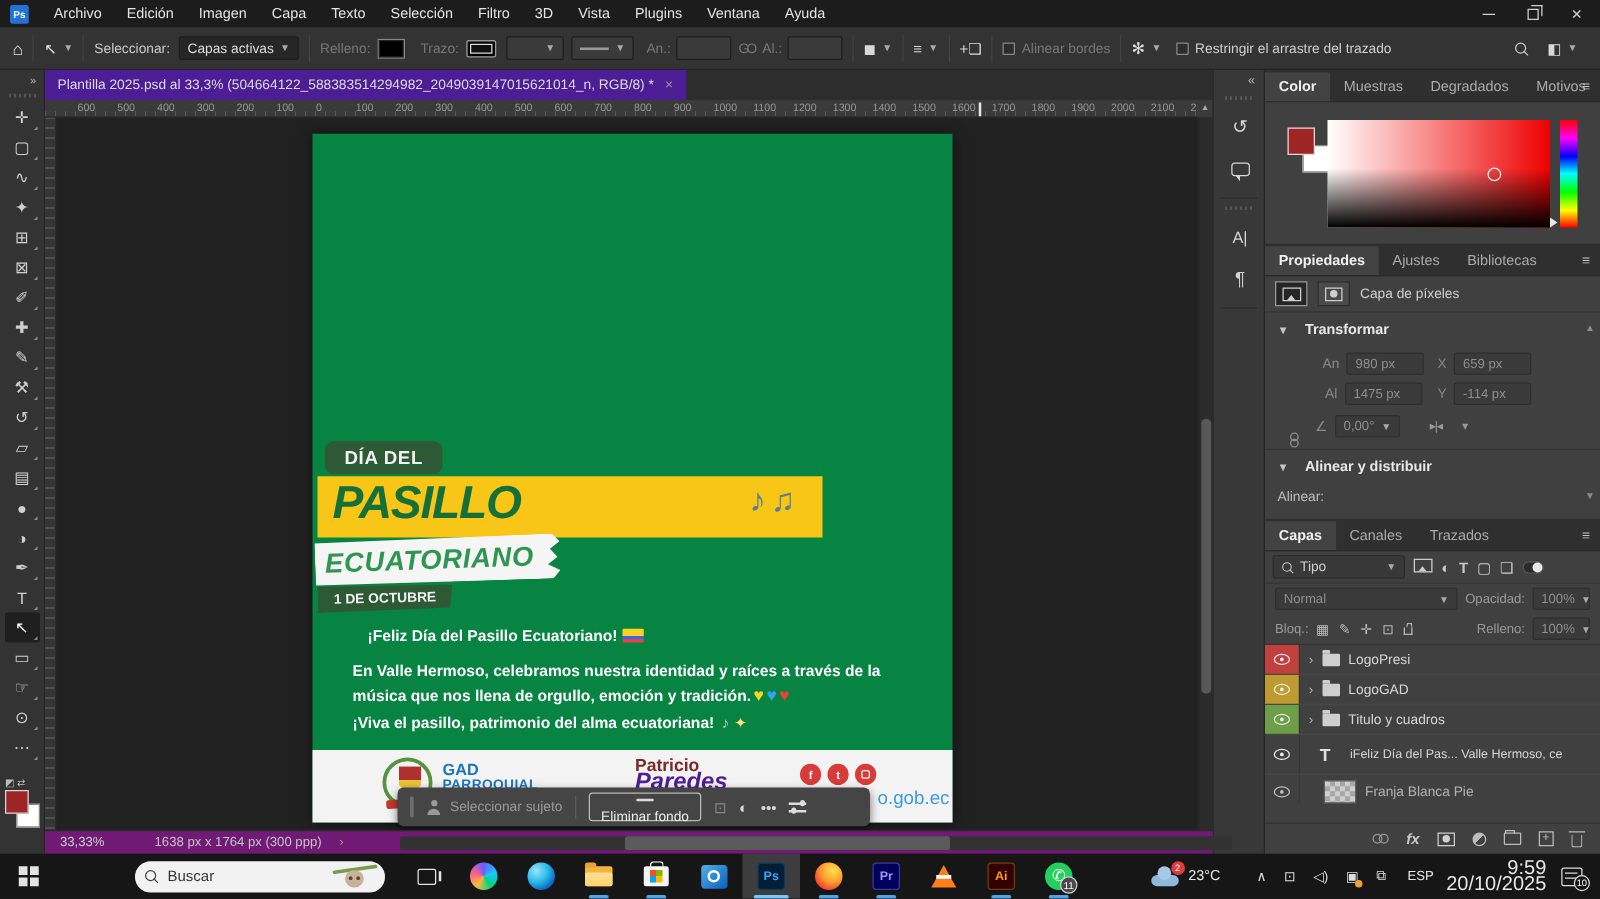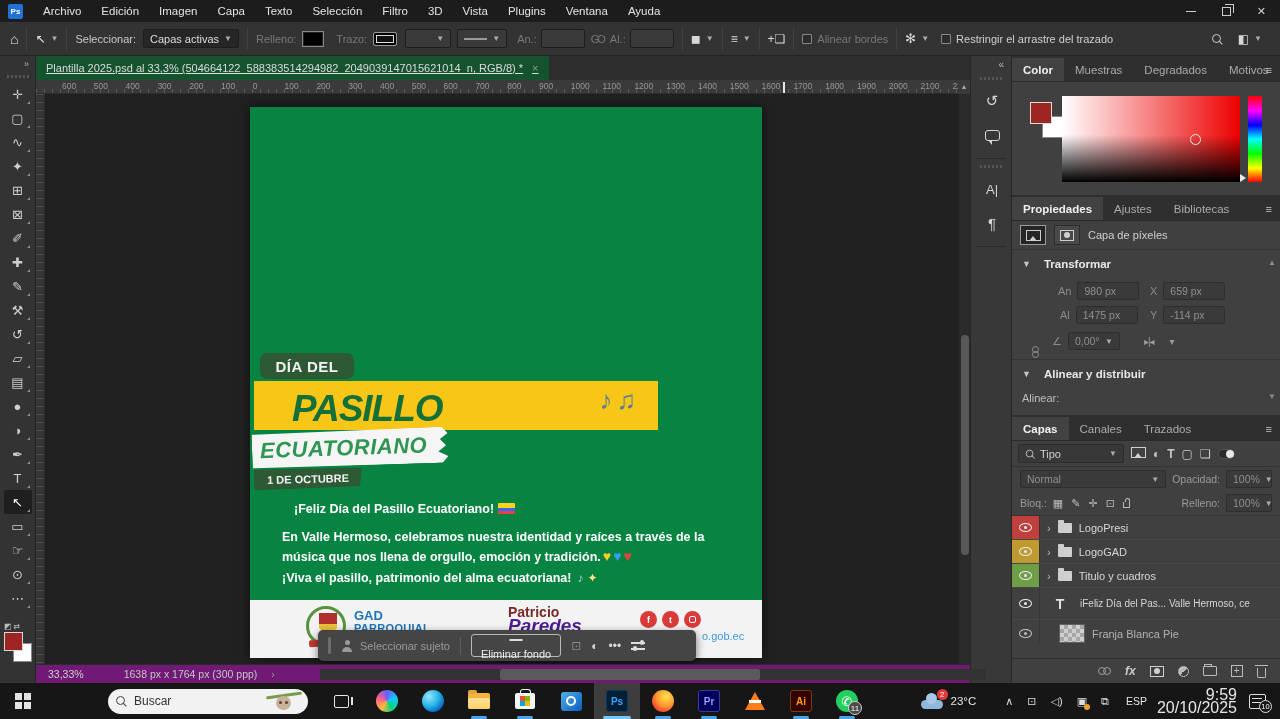--- a/index.html
+++ b/index.html
@@ -27,21 +27,21 @@
   .dim{color:#777;}
   .cb{width:10px;height:10px;border:1px solid #888;border-radius:1px;margin-right:5px;background:#2c2c2c;}
   .swatch{width:22px;height:16px;background:#000;border:1px solid #888;box-shadow:inset 0 0 0 1px #fff2;}
   .strokeswatch{width:24px;height:14px;background:#111;border:1px solid #999;border-radius:2px;box-shadow:inset 0 0 0 2px #000, inset 0 0 0 3px #ddd;}
   .mag{width:10px;height:10px;position:relative;display:inline-block;}
   .mag::before{content:"";position:absolute;width:7px;height:7px;border:1.4px solid #ccc;border-radius:50%;left:0;top:0;}
   .mag::after{content:"";position:absolute;width:5px;height:1.4px;background:#ccc;transform:rotate(45deg);left:6px;top:8px;}
 
   
   .tabbar{position:absolute;left:36px;top:56px;width:934px;height:24px;background:#2d2d2d;display:flex;}
-  .doctab{background:#14532d;height:24px;display:flex;align-items:center;padding:0 10px;color:#dcdcdc;font-size:11px;gap:9px;max-width:520px;white-space:nowrap;overflow:hidden;text-decoration:underline;}
+  .doctab{background:#4c1d95;height:24px;display:flex;align-items:center;padding:0 10px;color:#dcdcdc;font-size:11px;gap:9px;max-width:520px;white-space:nowrap;overflow:hidden;}
   .tabclose{color:#9a9a9a;font-size:11px;}
   .hruler{position:absolute;left:36px;top:80px;width:922px;height:14px;background:#3a3a3a;border-bottom:1px solid #2c2c2c;overflow:hidden;}
   .hruler .ticks{position:absolute;left:0;bottom:0;width:100%;height:4px;background:repeating-linear-gradient(to right,#5a5a5a 0 1px,transparent 1px 8px);}
   .rlab{position:absolute;top:1px;font-size:8.5px;color:#979797;}
   .rmarker{position:absolute;top:2px;width:1.5px;height:12px;background:#e8e8e8;}
   .rulercollapse{position:absolute;left:958px;top:80px;width:12px;height:14px;background:#3a3a3a;color:#aaa;font-size:7px;text-align:center;line-height:14px;}
 
   
   .toolbar{position:absolute;left:0;top:56px;width:36px;height:627px;background:#333;border-right:1px solid #262626;}
   .tb-head{color:#b5b5b5;font-size:9px;text-align:right;padding:3px 6px 2px 0;}
@@ -55,21 +55,21 @@
 
   
   .canvas{position:absolute;left:36px;top:94px;width:922px;height:676px;background:#212121;overflow:hidden;}
   .vruler{position:absolute;left:0;top:0;width:9px;height:570px;background:#353535;border-right:1px solid #2a2a2a;background-image:repeating-linear-gradient(to bottom,#4e4e4e 0 1px,transparent 1px 8px);}
   .vscroll{position:absolute;left:958px;top:94px;width:12px;height:570px;background:#2b2b2b;border-left:1px solid #222;}
   .vthumb{position:absolute;left:2px;top:241px;width:8px;height:220px;background:#585858;border-radius:4px;}
 
   
   .poster{position:absolute;left:214px;top:13px;width:512px;height:551px;background:#088442;box-shadow:0 0 10px rgba(0,0,0,.55);}
   .p-badge{position:absolute;left:10px;top:246px;width:94px;height:26px;background:#2d5a35;border-radius:7px;color:#f2f2f2;font-weight:bold;font-size:15px;display:flex;align-items:center;justify-content:center;letter-spacing:.5px;}
-  .p-yellow{position:absolute;left:4px;top:274px;width:404px;height:49px;background:#f8c617;display:flex;align-items:flex-end;padding-left:26px;}
+  .p-yellow{position:absolute;left:4px;top:274px;width:404px;height:49px;background:#f8c617;display:flex;align-items:flex-start;}
   .p-title{font-style:italic;font-weight:bold;font-size:37px;color:#156f39;padding-left:12px;letter-spacing:-1px;}
   .p-notes{position:absolute;right:18px;top:4px;color:#5b7e93;font-size:26px;letter-spacing:4px;}
   .p-white{position:absolute;left:2px;top:323px;width:196px;height:36px;background:#f5f5f5;transform:rotate(-2deg);display:flex;align-items:center;clip-path:polygon(0 4%,97% 0,100% 18%,96% 34%,99% 52%,95% 68%,100% 82%,97% 100%,0 97%);}
   .p-sub{font-style:italic;font-weight:bold;font-size:22px;color:#2f9652;padding-left:8px;letter-spacing:.5px;}
   .p-date{position:absolute;left:4px;top:361px;width:108px;height:21px;background:#2d5a35;transform:rotate(-1.5deg);color:#f2f2f2;font-weight:bold;font-size:11px;display:flex;align-items:center;justify-content:center;clip-path:polygon(0 0,100% 6%,98% 92%,0 100%);}
   .p-line{position:absolute;left:32px;color:#fff;font-weight:bold;font-size:12.5px;line-height:19px;width:446px;}
   .flagmini{display:inline-block;width:17px;height:11px;vertical-align:-1px;margin-left:4px;background:linear-gradient(to bottom,#ffd21f 0 50%,#2a6df4 50% 75%,#f03e3e 75%);border-radius:1px;}
   .heart{font-size:14px;margin-left:2px;}
   .spark{color:#ffe082;font-size:12px;margin-left:4px;}
   .micn{color:#c0ccd4;font-size:12px;margin-left:6px;}
@@ -80,21 +80,21 @@
   .sh-ribbon{position:absolute;left:4px;top:34px;width:38px;height:7px;background:#c23a2e;transform:rotate(-4deg);border-radius:2px;}
   .gadtxt{position:absolute;left:104px;top:10px;color:#1b75bb;font-weight:bold;line-height:12px;}
   .gad1{font-size:13px;}
   .gad2{font-size:11px;letter-spacing:.3px;}
   .persontxt{position:absolute;left:258px;top:5px;line-height:15px;}
   .pfirst{color:#7a2828;font-weight:bold;font-size:14px;}
   .plast{color:#4c1d95;font-weight:bold;font-style:italic;font-size:19px;margin-top:-2px;}
   .socials{position:absolute;left:390px;top:11px;display:flex;gap:5px;}
   .soc{width:17px;height:17px;border-radius:50%;background:#d93a3a;color:#fff;font-size:9px;font-weight:bold;display:flex;align-items:center;justify-content:center;}
   .soc .sq{width:7px;height:7px;border:1.4px solid #fff;border-radius:2px;}
-  .urltxt{position:absolute;left:452px;top:30px;color:#3b9ae1;font-size:11px;}
+  .urltxt{position:absolute;left:452px;top:30px;color:#3b9ae1;font-size:15px;}
 
   
   .ctxbar{position:absolute;left:282px;top:536px;width:378px;height:31px;background:#454545;border-radius:5px;box-shadow:0 3px 8px rgba(0,0,0,.55);display:flex;align-items:center;padding:0 10px;gap:10px;}
   .ctxhandle{width:3px;height:17px;background:#6d6d6d;border-radius:2px;}
   .ctxbtn{display:flex;align-items:center;gap:7px;font-size:11px;color:#9a9a9a;}
   .ctxbtn.en{color:#ececec;border:1px solid #b9b9b9;border-radius:3px;height:23px;padding:4px 9px;flex-direction:column;}
   .person{width:12px;height:12px;position:relative;display:inline-block;}
   .person::before{content:"";position:absolute;left:3.5px;top:0;width:5px;height:5px;border-radius:50%;background:#9a9a9a;}
   .person::after{content:"";position:absolute;left:1px;top:7px;width:10px;height:5px;border-radius:5px 5px 0 0;background:#9a9a9a;}
   .imgic{width:14px;height:11px;border:1px solid #ddd;border-radius:1px;position:relative;overflow:hidden;}

